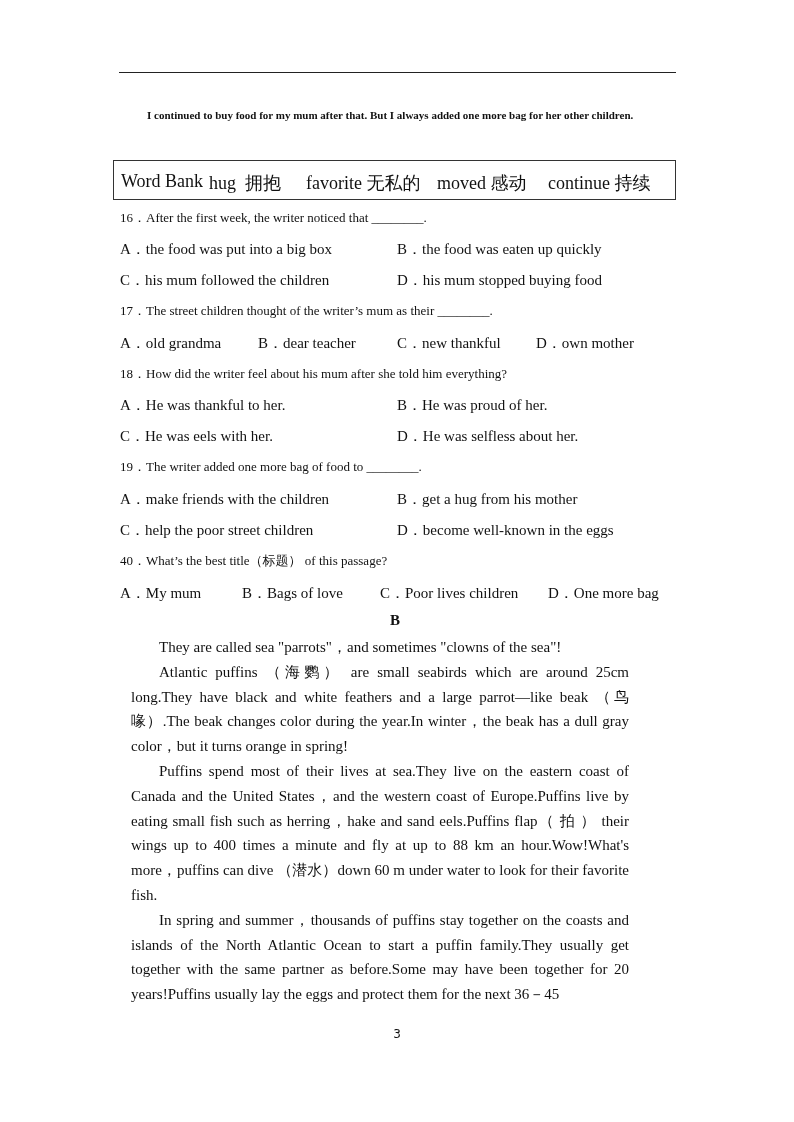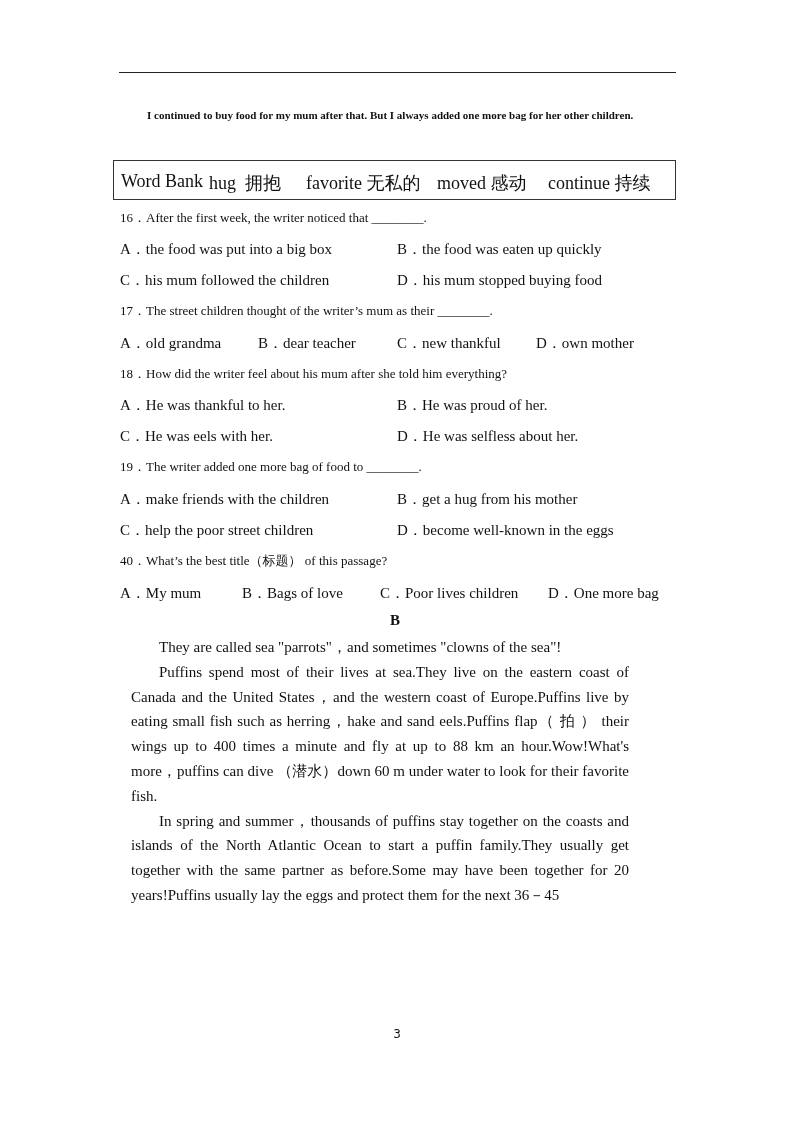--- a/index.html
+++ b/index.html
@@ -83,17 +83,18 @@
 <div class="q-line" style="top:552px"><span>40．</span><span>What’s the best title（标题） of this passage?</span></div>
 <div class="opt" style="left:120px;top:584px"><span>A．</span><span>My mum</span></div>
 <div class="opt" style="left:242px;top:584px"><span>B．</span><span>Bags of love</span></div>
 <div class="opt" style="left:380px;top:584px"><span>C．</span><span>Poor lives children</span></div>
 <div class="opt" style="left:548px;top:584px"><span>D．</span><span>One more bag</span></div>
 
 <div class="section-label">B</div>
 
 <div class="passage" style="top:635px">
   <p>They are called sea "parrots"，and sometimes "clowns of the sea"!</p>
+  <p>Atlantic puffins （海鹦） are small seabirds which are around 25cm long.They have black and white feathers and a large parrot—like beak （鸟喙）.The beak changes color during the year.In winter，the beak has a dull gray color，but it turns orange in spring!</p>
   <p>Puffins spend most of their lives at sea.They live on the eastern coast of Canada and the United States，and the western coast of Europe.Puffins live by eating small fish such as herring，hake and sand eels.Puffins flap（ 拍 ） their wings up to 400 times a minute and fly at up to 88 km an hour.Wow!What's more，puffins can dive （潜水）down 60 m under water to look for their favorite fish.</p>
   <p>In spring and summer，thousands of puffins stay together on the coasts and islands of the North Atlantic Ocean to start a puffin family.They usually get together with the same partner as before.Some may have been together for 20 years!Puffins usually lay the eggs and protect them for the next 36－45</p>
 </div>
 
 <div class="page-num">3</div>
 
 </body></html>

